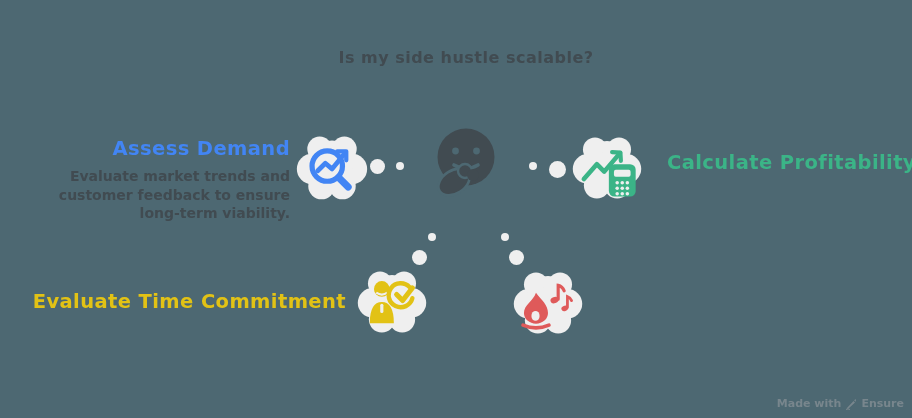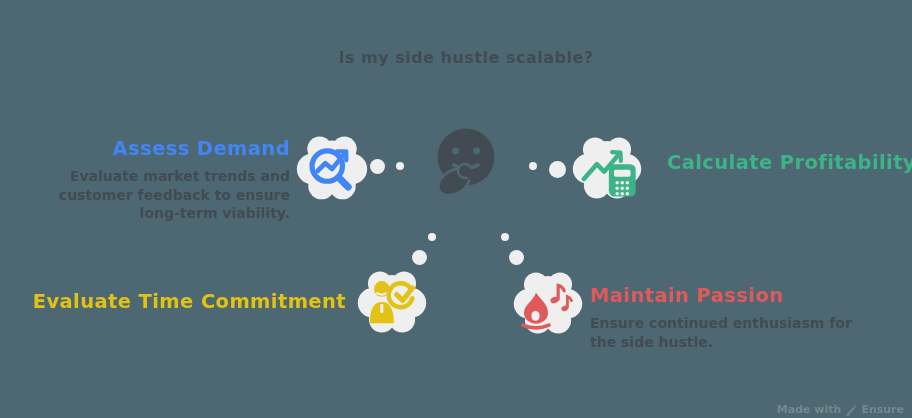--- a/index.html
+++ b/index.html
@@ -23,21 +23,21 @@
   .sec-tl p{max-width:252px;margin-left:auto;}
   .sec-tr{left:648px;top:151px;width:252px;text-align:right;margin-left:16px;}
   .sec-tr p{max-width:245px;}
   .sec-bl{left:18px;top:284px;width:328px;text-align:right;margin-top:6px;}
   .sec-bl p{max-width:298px;margin-left:auto;}
   .sec-br{left:590px;top:284px;width:290px;text-align:left;}
   .sec-br p{max-width:262px;}
   .cloud-group{position:absolute;}
   .dot{position:absolute;border-radius:50%;background:#EFEFEF;}
   .watermark{
-    position:absolute;right:8px;bottom:2px;
+    position:absolute;right:8px;bottom:8px;
     font-size:11px;font-weight:700;color:#78868D;
     display:flex;align-items:center;gap:4px;
   }
   .watermark svg{display:block;}
   svg{display:block;}
 </style>
 </head>
 <body>
 
 <div class="stage">
@@ -169,24 +169,20 @@
   </section>
 
   <section class="sec sec-tr">
     <h2 style="color: rgb(59, 180, 135);">Calculate Profitability</h2>
   </section>
 
   <section class="sec sec-bl">
     <h2 style="color: rgb(226, 194, 21);">Evaluate Time Commitment</h2>
   </section>
 
-  <section class="sec sec-br">
-    <h2 style="color: rgb(223, 90, 90);">Maintain Passion</h2>
-    <p>Ensure continued enthusiasm for the side hustle.</p>
-  </section>
 
   <div class="watermark">
     <span>Made with</span>
     <span>
       <svg width="12" height="12" viewBox="0 0 12 12">
         <path d="M1.5 10.5 L8.5 3 L10 4.5 L3 11 Z M9 2.2 L10.8 1 L11 3.8 Z" fill="#78868D"></path>
         <path d="M1 11.5 q2 -1 4 0" stroke="#78868D" stroke-width="1" fill="none"></path>
       </svg>
     </span>
     <span>Ensure</span>

